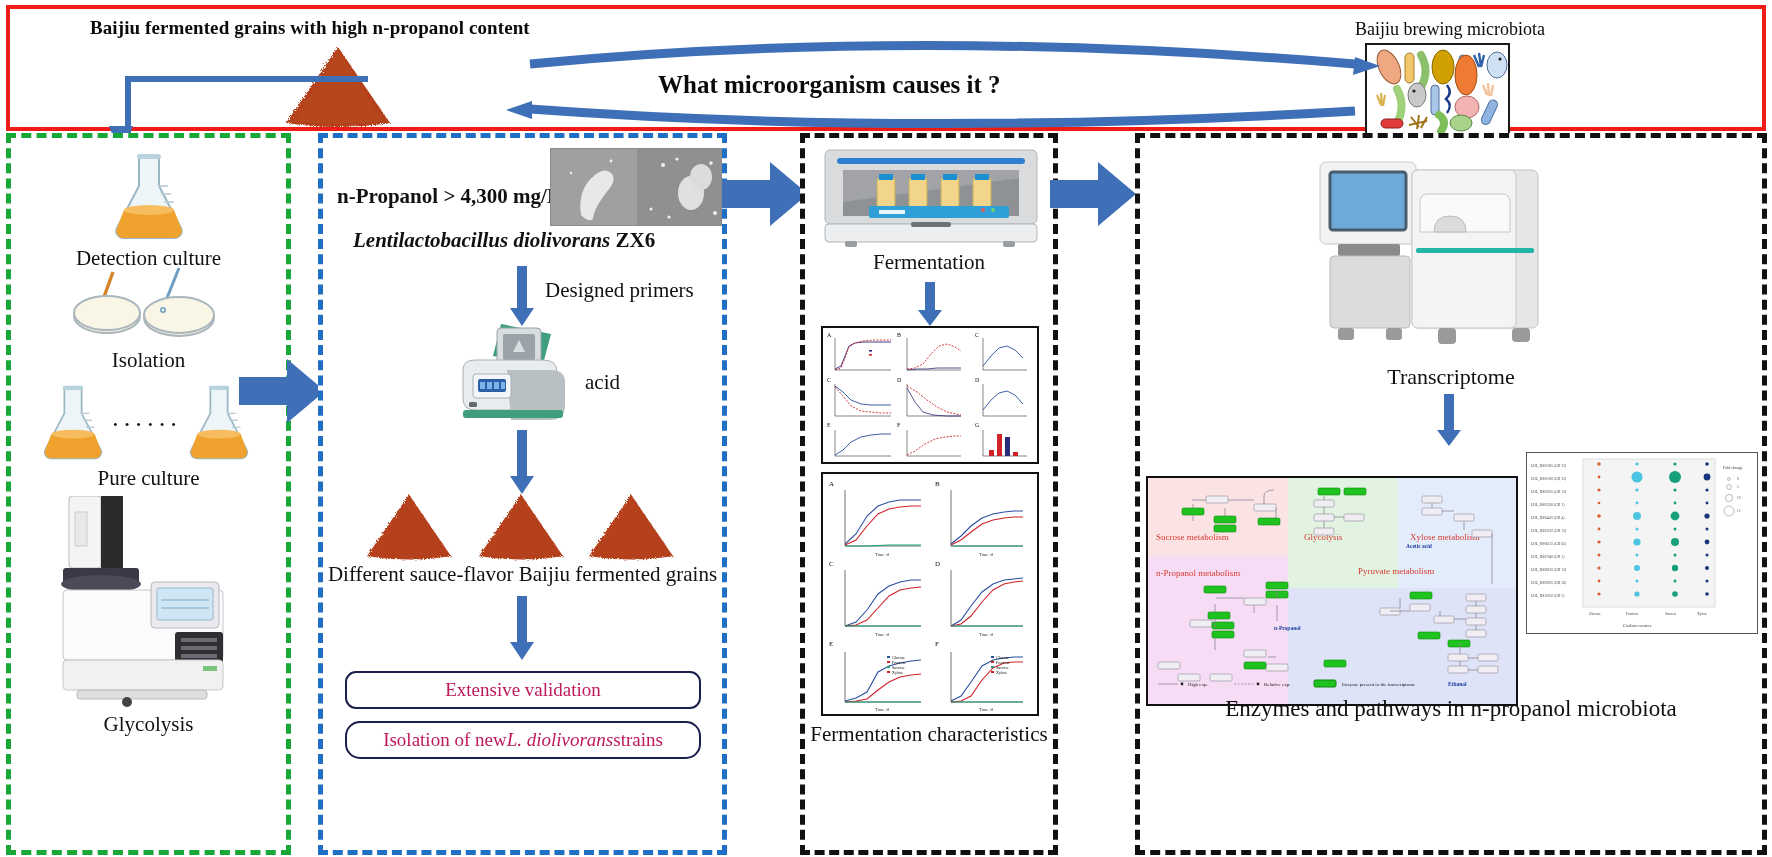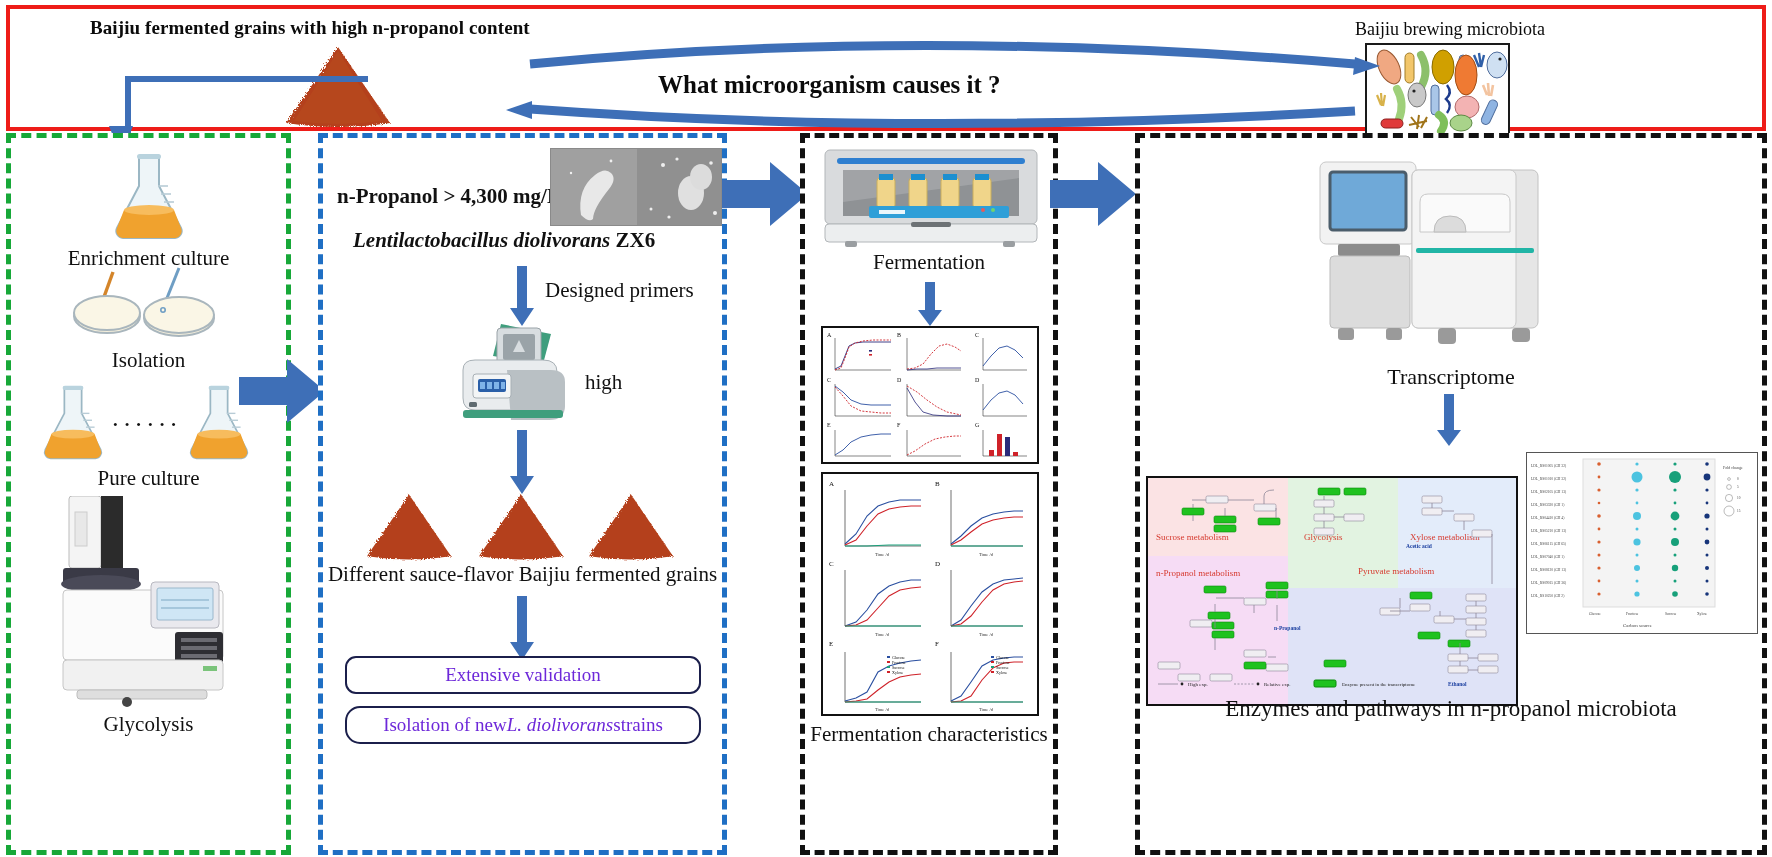--- a/index.html
+++ b/index.html
@@ -82,22 +82,23 @@
   .instr { position: absolute; }
 
   
   .result-box {
     position: absolute;
     border: 2px solid #1b1f4b;
     border-radius: 11px;
     background: #fff;
     display: flex; align-items: center; justify-content: center;
     font-family: "Liberation Serif", serif;
-    font-size: 19px; color: #6d28d9;
+    font-size: 19px; color: #be185d;
     white-space: nowrap;
+    margin-top: 15px;
   }
   .result-box i { font-style: italic; }
 
   .sem-img {
     position: absolute; left: 550px; top: 148px;
     width: 172px; height: 78px;
     border: 1px solid #8a8a8a;
     background: linear-gradient(90deg,#9a9a9a 0%, #9a9a9a 52%, #8e8e8e 52%, #8e8e8e 100%);
     overflow: hidden;
   }
@@ -208,21 +209,21 @@
         <path d="M18 58 h50 l7 18 a7 7 0 0 1 -6 10 H17 a7 7 0 0 1 -6 -10 z" fill="#f0a22e"></path>
         <ellipse cx="43" cy="58" rx="25" ry="5" fill="#f7bc5d"></ellipse>
         <rect x="31" y="2" width="24" height="5" rx="2.5" fill="#b9d3de"></rect>
         <g stroke="#b8ccd6" stroke-width="1.6">
           <line x1="52" y1="34" x2="62" y2="34"></line>
             <line x1="55" y1="42" x2="65" y2="42"></line>
           <line x1="58" y1="50" x2="68" y2="50"></line>
         </g>
       </svg>
     </div>
-    <div class="cap" style="left:0;top:108px;width:275px;font-size:21px;">Enrichment culture</div>
+    <div class="cap" style="left:0;top:108px;width:275px;font-size:21px;">Detection culture</div>
 
     <div class="petri" style="left:62px;top:128px;width:152px;height:80px;">
       <svg width="152" height="80" viewBox="0 0 152 80">
         <line x1="40" y1="6" x2="27" y2="42" stroke="#d4852a" stroke-width="3.4"></line>
         <line x1="106" y1="2" x2="90" y2="42" stroke="#6f9ec4" stroke-width="3"></line>
         <ellipse cx="34" cy="50" rx="33" ry="17" fill="#f4efdc" stroke="#a9b6bd" stroke-width="2"></ellipse>
         <ellipse cx="34" cy="47" rx="33" ry="17" fill="#faf6e6" stroke="#a9b6bd" stroke-width="2"></ellipse>
         <ellipse cx="106" cy="52" rx="35" ry="18" fill="#f4efdc" stroke="#a9b6bd" stroke-width="2"></ellipse>
         <ellipse cx="106" cy="49" rx="35" ry="18" fill="#faf6e6" stroke="#a9b6bd" stroke-width="2"></ellipse>
         <circle cx="90" cy="44" r="2.2" fill="none" stroke="#6f9ec4" stroke-width="1.6"></circle>
@@ -318,21 +319,21 @@
         <g fill="#7fb3e8">
             <rect x="33" y="60" width="5" height="7"></rect>
             <rect x="40" y="60" width="5" height="7"></rect>
             <rect x="47" y="60" width="5" height="7"></rect>
             <rect x="54" y="60" width="4" height="7"></rect>
           </g>
         <rect x="16" y="88" width="100" height="8" rx="3" fill="#3f9e7d"></rect>
         <rect x="22" y="80" width="8" height="5" rx="1.5" fill="#5e6a70"></rect>
       </svg>
     </div>
-    <div class="label-plain" style="left:262px;top:232px;font-size:21px;">high</div>
+    <div class="label-plain" style="left:262px;top:232px;font-size:21px;">acid</div>
 
     <svg class="varrow" style="left:186px;top:292px;width:26px;height:66px;">
       <polygon points="8,0 18,0 18,46 25,46 13,64 1,46 8,46" fill="#3e6fb7"></polygon>
     </svg>
 
     <div class="grain-pile" style="left:36px;top:355px;width:100px;height:68px;">
       <svg width="100" height="68" viewBox="0 0 120 84">
           <path d="M60 2 L112 78 Q60 86 8 78 Z" fill="#b4401a" filter="url(#rough)"></path>
         </svg>
     </div>

